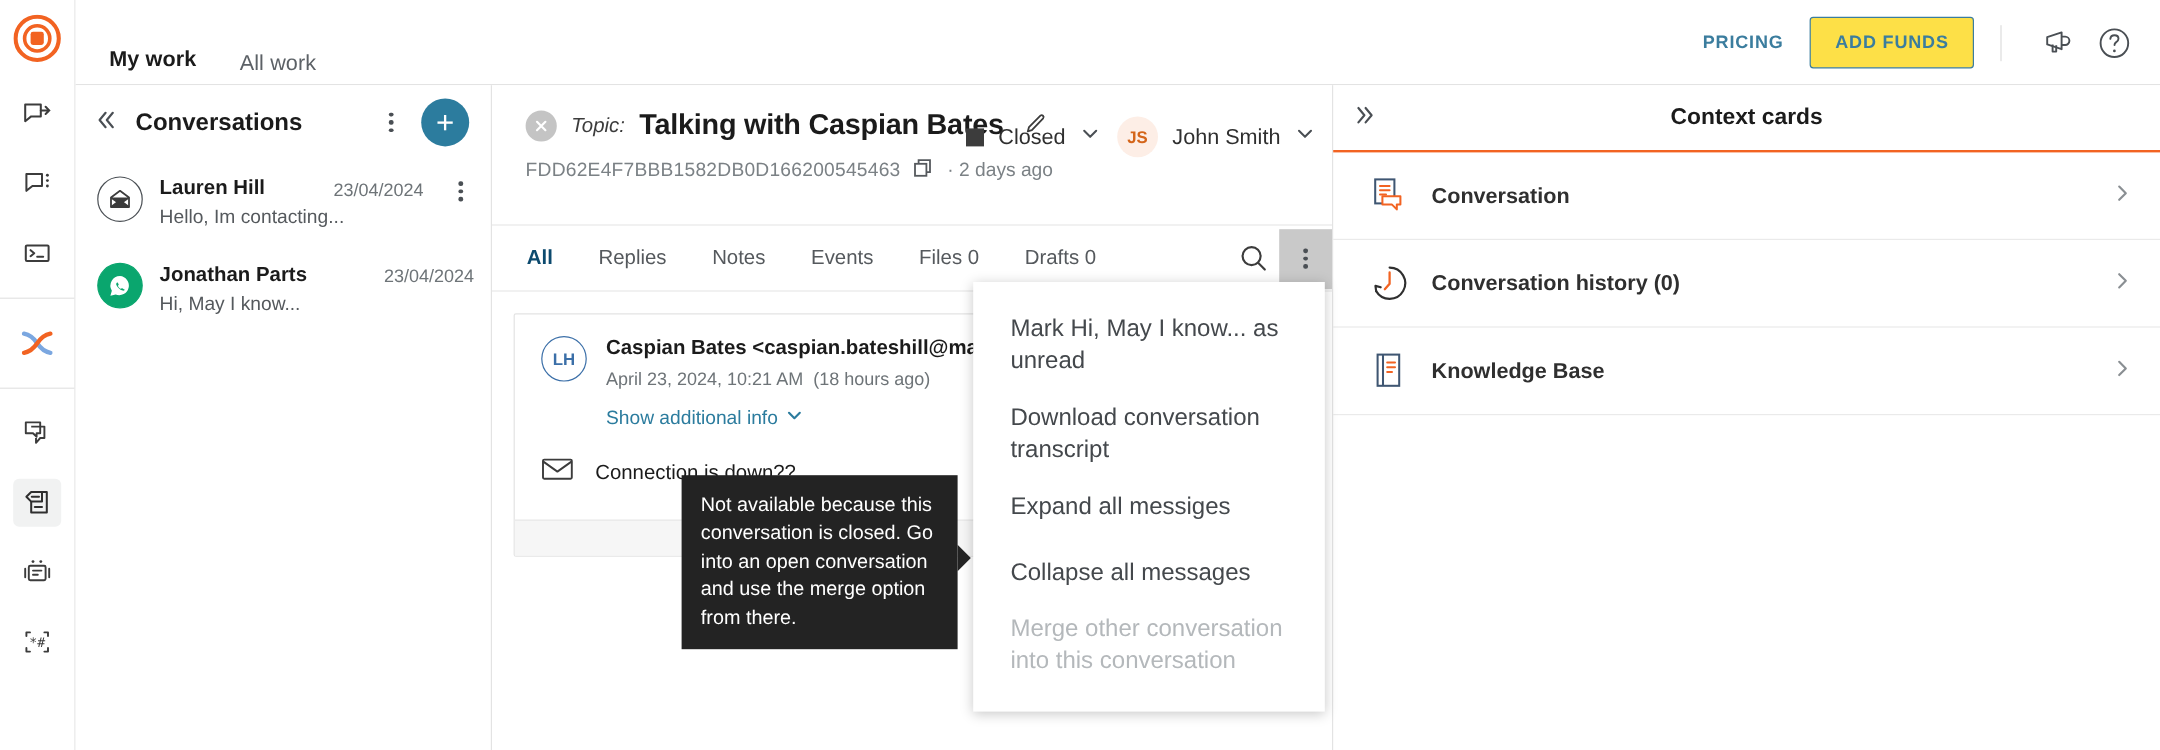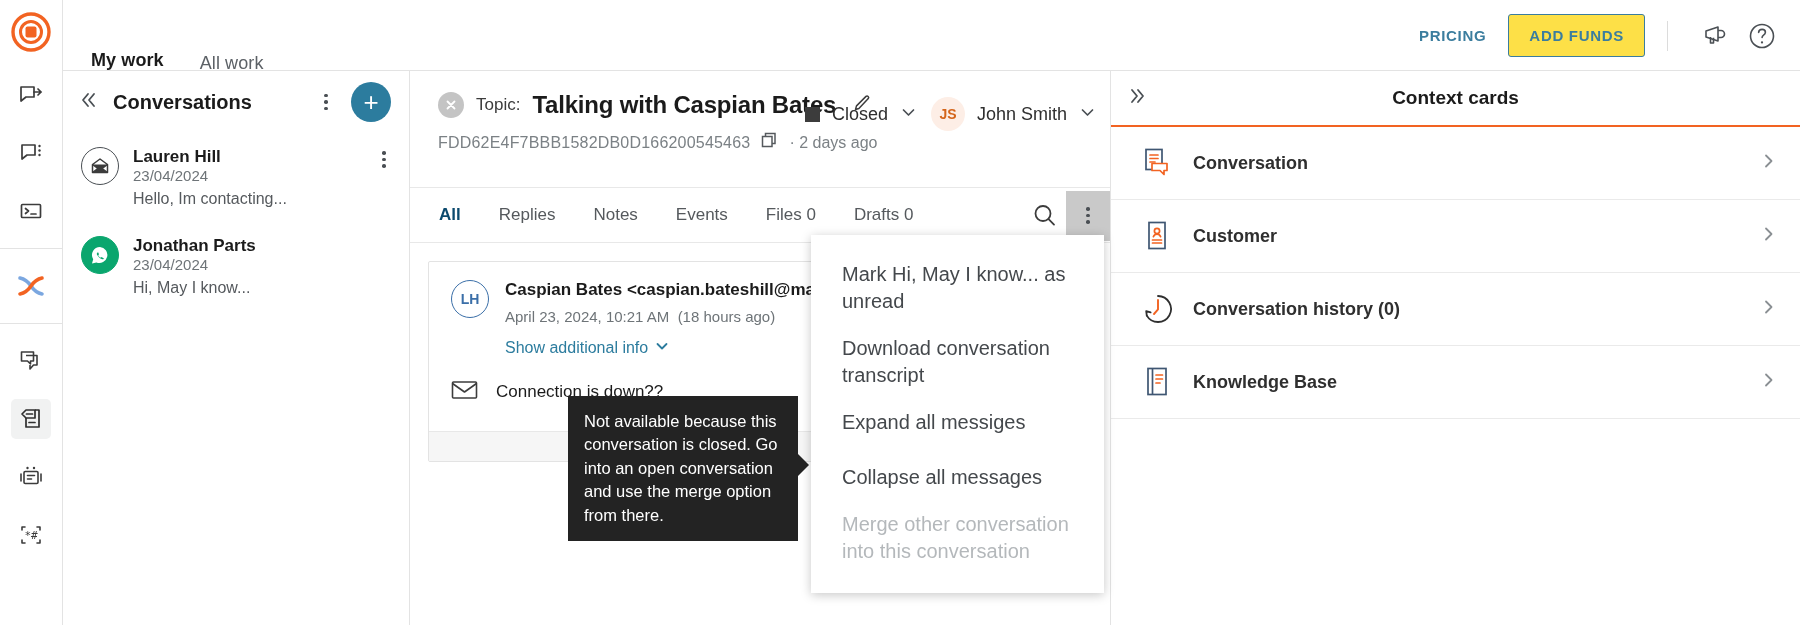--- a/index.html
+++ b/index.html
@@ -27,21 +27,21 @@
     color: #3c3c3c;
   }
   .rail-btn.active { background: #f1f2f2; }
   .rail-btn svg { display: block; }
 
   
   .topbar {
     position: absolute; left: 63px; top: 0; width: 1737px; height: 71px;
     border-bottom: 1px solid #e3e3e3; background: #fff;
   }
-  .tabs-top { position: absolute; left: 10px; top: 11px; height: 79px; display: flex; align-items: flex-end; }
+  .tabs-top { position: absolute; left: 10px; top: 0; height: 79px; display: flex; align-items: flex-end; }
   .tab-top {
     font-size: 18px; color: #5c6166; padding: 0 18px 16px 18px;
     font-weight: 400; letter-spacing: .1px;
   }
   .tab-top.active { color: #1b1b1b; font-weight: bold; border-bottom: 3px solid #f26322; }
   .top-right { position: absolute; right: 18px; top: 0; height: 71px; display: flex; align-items: center; gap: 0; }
   .pricing-link {
     font-size: 15px; color: #3b7d9e; letter-spacing: .7px; font-weight: bold;
     margin-right: 22px;
   }
@@ -73,37 +73,37 @@
     display: flex; align-items: flex-start; padding: 14px 14px 14px 18px; gap: 14px;
     position: relative;
   }
   .avatar-circle {
     width: 38px; height: 38px; border-radius: 50%; flex: none;
     display: flex; align-items: center; justify-content: center;
     border: 1.4px solid #4a4f54; color: #3c3c3c; background: #fff;
   }
   .avatar-circle.green { background: #0aa66e; border-color: #0aa66e; color: #fff; }
   .conv-text { flex: 1; min-width: 0; }
-  .conv-line1 { display: flex; align-items: flex-start; flex-direction: column; }
+  .conv-line1 { display: flex; align-items: flex-end; }
   .conv-name { font-size: 17px; font-weight: bold; color: #1b1b1b; flex: 1; }
   .conv-date { font-size: 15px; color: #6e7478; white-space: nowrap; }
   .conv-snippet { font-size: 16px; color: #55595d; margin-top: 6px; }
   .conv-kebab { margin-left: 6px; padding-top: 4px; }
 
   
   .mainpane {
     position: absolute; left: 410px; top: 71px; width: 700px; height: 554px; background: #fff;
   }
   .conv-header { padding: 20px 0 0 28px; height: 117px; border-bottom: 1px solid #e8e8e8; position: relative; }
   .topic-row { display: flex; align-items: center; gap: 12px; }
   .close-x {
     width: 26px; height: 26px; border-radius: 50%; background: #c4c4c4; color: #fff;
     display: flex; align-items: center; justify-content: center; font-size: 15px;
   }
-  .topic-label { font-size: 17px; color: #3c3c3c; }
+  .topic-label { font-size: 17px; color: #3c3c3c; font-style: italic; }
   .topic-value { font-size: 24px; font-weight: bold; color: #1b1b1b; letter-spacing: -.2px; }
   .pencil { color: #3c3c3c; margin-left: 4px; }
   .id-row { display: flex; align-items: center; gap: 10px; margin-top: 12px; }
   .conv-id { font-size: 16px; color: #7b8185; letter-spacing: .2px; }
   .copy-ic { color: #55595d; }
   .ago { font-size: 16px; color: #7b8185; }
 
   .status-block { position: absolute; right: 0; top: 26px; display: flex; align-items: center; }
   .status-sq { width: 15px; height: 15px; background: #3c3c3c; margin-right: 12px; }
   .status-text { font-size: 18px; color: #2f2f2f; }
@@ -476,36 +476,20 @@
         </svg>
       </span>
       <span class="ctx-label">Conversation</span>
       <span class="ctx-chev">
         <svg width="18" height="18" viewBox="0 0 18 18" fill="none" stroke="#8a8f93" stroke-width="1.8">
           <path d="M6 3.5l5.5 5.5L6 14.5" stroke-linecap="round" stroke-linejoin="round"></path>
         </svg>
       </span>
     </div>
 
-    <div class="ctx-row">
-      <span class="ctx-ic">
-        <svg width="34" height="34" viewBox="0 0 34 34" fill="none">
-          <rect x="8" y="3.5" width="16" height="26" stroke="#3f5672" stroke-width="1.7"></rect>
-          <circle cx="16" cy="12" r="2.6" stroke="#f26322" stroke-width="1.7"></circle>
-          <path d="M12.4 17.6c.7-1.6 2-2.4 3.6-2.4s2.9.8 3.6 2.4" stroke="#f26322" stroke-width="1.7" stroke-linecap="round"></path>
-          <path d="M11.5 21h9M11.5 24h9" stroke="#f26322" stroke-width="1.7" stroke-linecap="round"></path>
-        </svg>
-      </span>
-      <span class="ctx-label">Customer</span>
-      <span class="ctx-chev">
-        <svg width="18" height="18" viewBox="0 0 18 18" fill="none" stroke="#8a8f93" stroke-width="1.8">
-          <path d="M6 3.5l5.5 5.5L6 14.5" stroke-linecap="round" stroke-linejoin="round"></path>
-        </svg>
-      </span>
-    </div>
 
     <div class="ctx-row">
       <span class="ctx-ic">
         <svg width="34" height="34" viewBox="0 0 34 34" fill="none">
           <path d="M17 4a13 13 0 11-11.2 19.6" stroke="#2f2f2f" stroke-width="1.8" stroke-linecap="round"></path>
           <path d="M5.8 23.6l-.6-4.4 4.4 1.2" stroke="#2f2f2f" stroke-width="1.8" stroke-linecap="round" stroke-linejoin="round" fill="none"></path>
           <path d="M17 8v9.5l-4 4.5" stroke="#f26322" stroke-width="1.9" stroke-linecap="round"></path>
         </svg>
       </span>
       <span class="ctx-label">Conversation history (0)</span>

